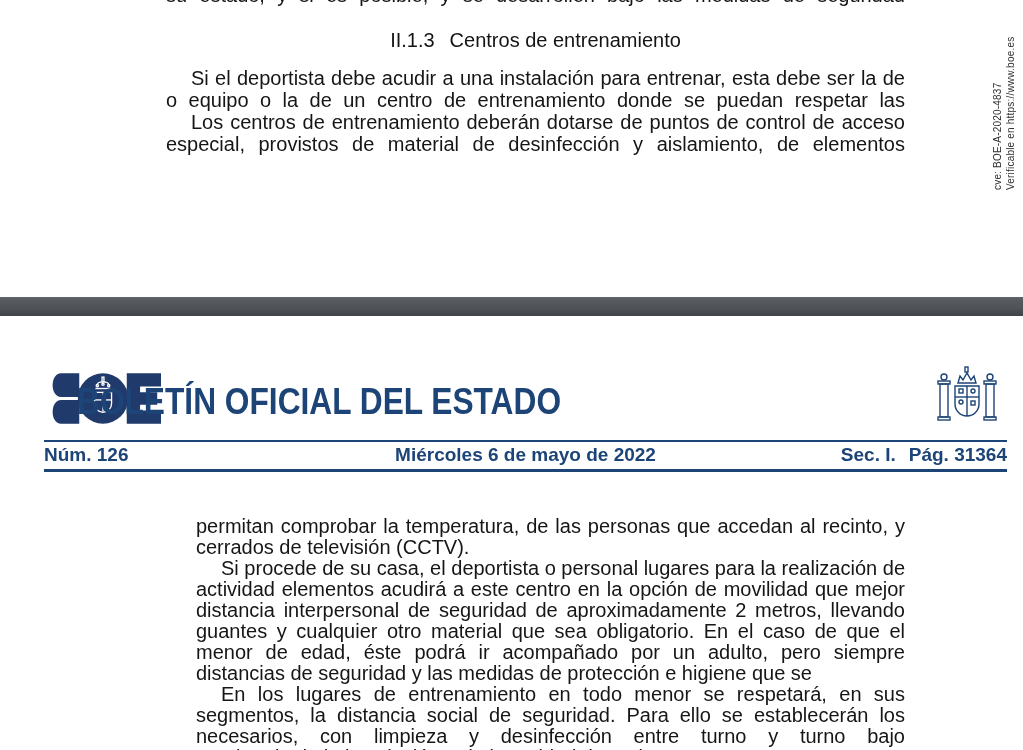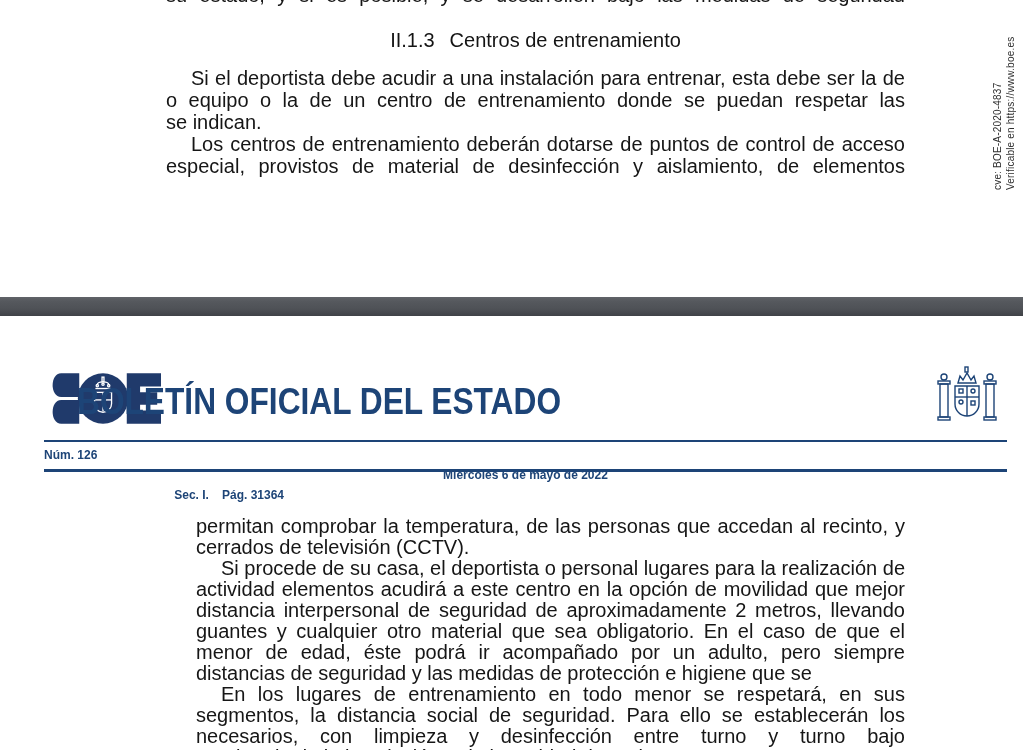--- a/index.html
+++ b/index.html
@@ -35,21 +35,21 @@
   .page2{position:absolute;top:316px;left:0;width:1023px;height:434px;background:#fff;overflow:hidden;}
   .logo{position:absolute;top:56px;left:45px;width:116px;height:53px;}
   .masthead{position:absolute;top:66px;left:44px;width:963px;height:40px;
             display:flex;align-items:center;justify-content:flex-start;}
   .masthead span{font-size:36px;font-weight:bold;color:#1d4477;white-space:nowrap;
                  transform:scaleX(.88);transform-origin:center;letter-spacing:0px;}
   .coat{position:absolute;top:50px;right:23px;width:66px;height:64px;}
   .rule1{position:absolute;top:124px;left:44px;width:963px;height:2px;background:#1d4477;}
   .rule2{position:absolute;top:153px;left:44px;width:963px;height:3px;background:#1d4477;}
   .hdrrow{position:absolute;top:129px;left:44px;width:963px;height:20px;display:flex;
-          font-size:12px;font-weight:bold;color:#1d4477;line-height:20px;flex-direction:column;}
+          font-size:19px;font-weight:bold;color:#1d4477;line-height:20px;}
   .hl{width:240px;text-align:left;}
   .hc{flex:1;text-align:center;}
   .hr{width:240px;text-align:right;}
   .pgsep{margin-left:13px;margin-top:12px;}
   .pg2lines{position:absolute;top:200px;left:166px;width:739px;}
 </style>
 </head>
 <body>
 
 <div class="page1">
@@ -58,21 +58,20 @@
     <div class="line just">su estado, y si es posible, y se desarrollen bajo las medidas de seguridad establecidas</div>
   </div>
 
   <div class="heading">
     <span class="hnum">II.1.3</span><span>Centros de entrenamiento</span>
   </div>
 
   <div class="p1lines">
       <div class="line just ind">Si el deportista debe acudir a una instalación para entrenar, esta debe ser la de su club</div>
       <div class="line just">o equipo o la de un centro de entrenamiento donde se puedan respetar las previsiones que</div>
-      <div class="line">se indican.</div>
       <div class="line just ind">Los centros de entrenamiento deberán dotarse de puntos de control de acceso</div>
       <div class="line just">especial, provistos de material de desinfección y aislamiento, de elementos técnicos que</div>
     </div>
 
   <div class="vtx" style="left:992px;">cve: BOE-A-2020-4837</div>
   <div class="vtx" style="left:1005px;">Verificable en https://www.boe.es</div>
 </div>
 
 <div class="separator"></div>
 

